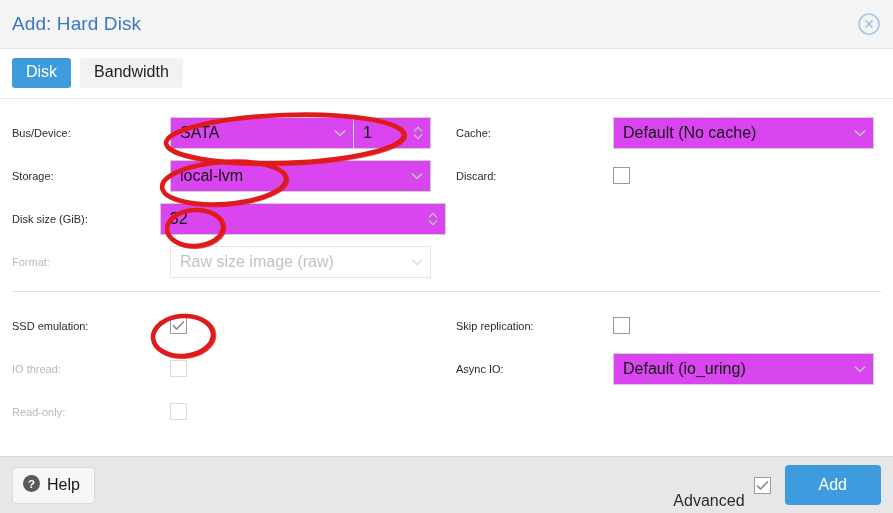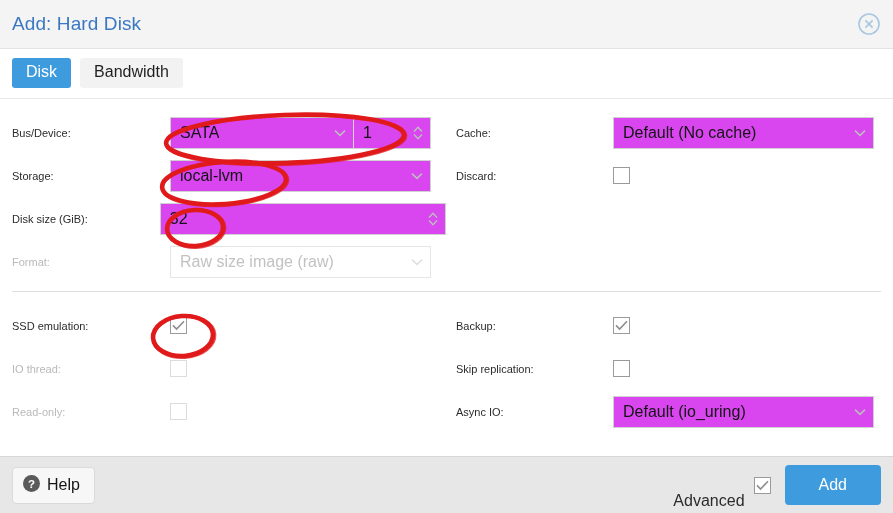--- a/index.html
+++ b/index.html
@@ -381,28 +381,20 @@
           <div class="lbl disabled">Read-only:</div>
           <span class="cbox disabled">
             
           </span>
         </div>
 
       </div>
 
       <div class="col right">
 
-        <div class="row">
-          <div class="lbl">Backup:</div>
-          <span class="cbox checked">
-            <svg class="tick" width="13" height="11" viewBox="0 0 13 11">
-                <path d="M1 5.4 L4.6 9 L12 1.2" fill="none" stroke="#8d8d8d" stroke-width="1.6"></path>
-              </svg>
-          </span>
-        </div>
 
         <div class="row">
           <div class="lbl">Skip replication:</div>
           <span class="cbox">
             
           </span>
         </div>
 
         <div class="row">
           <div class="lbl">Async IO:</div>

